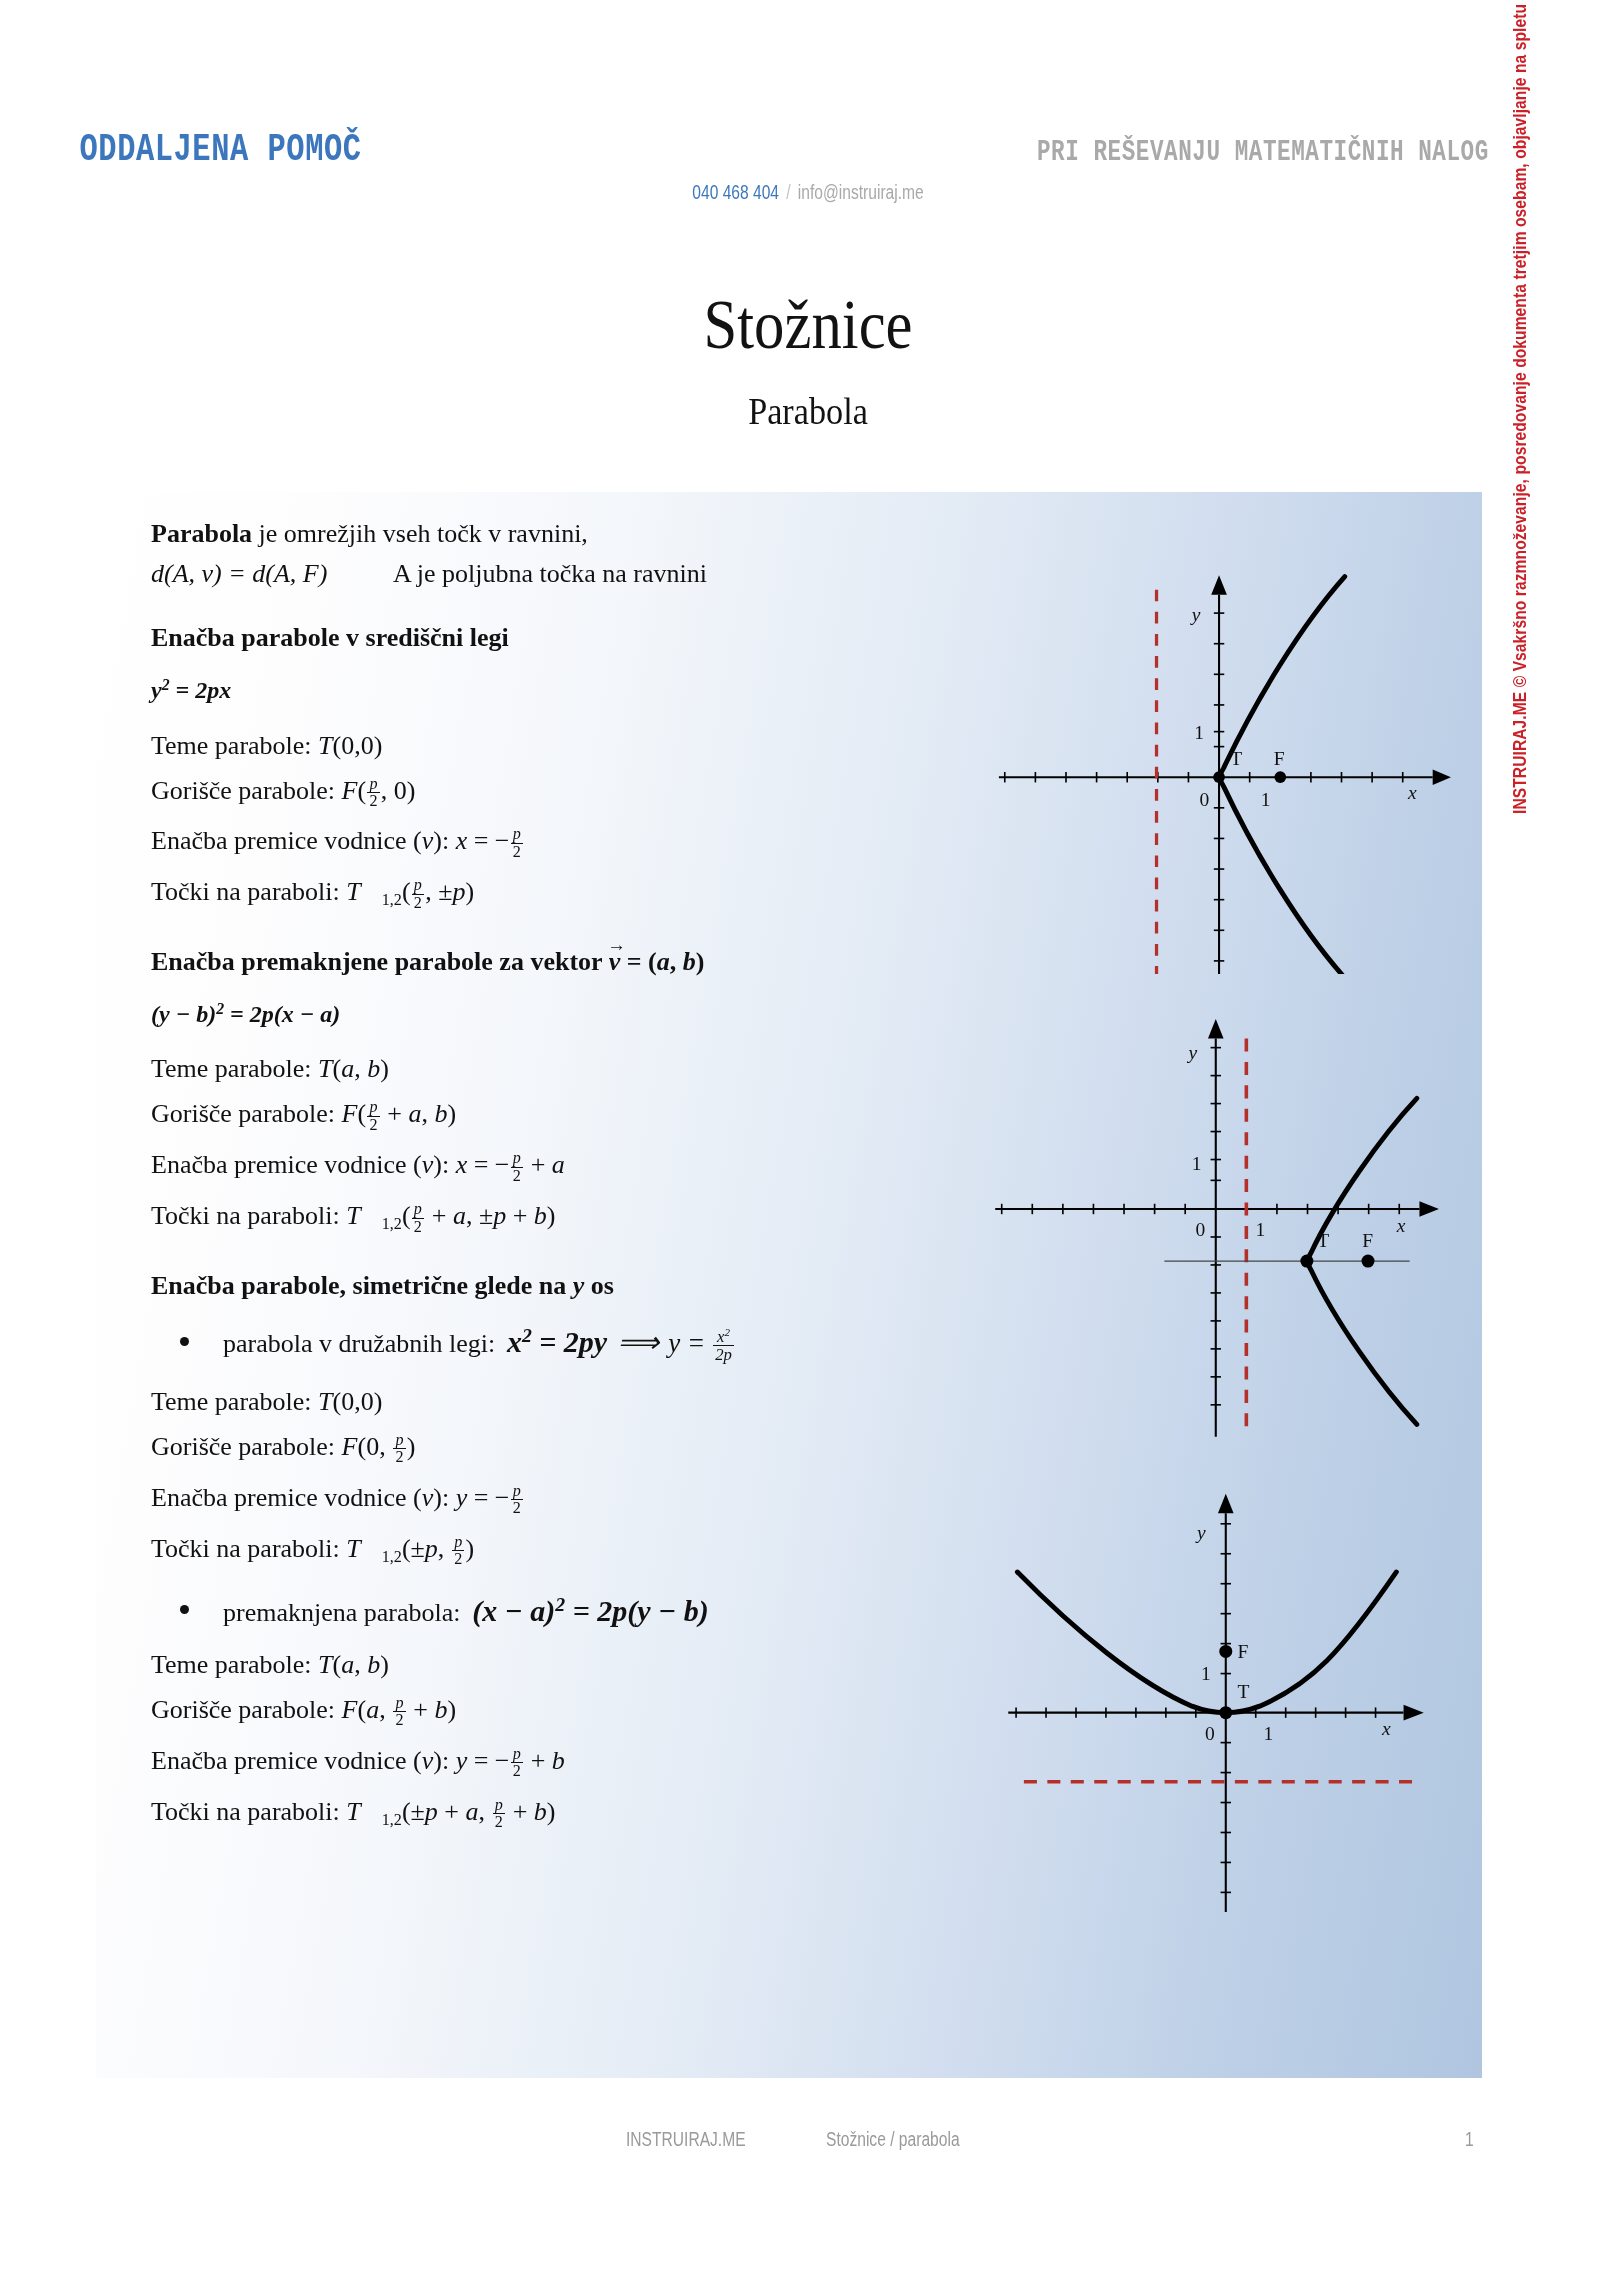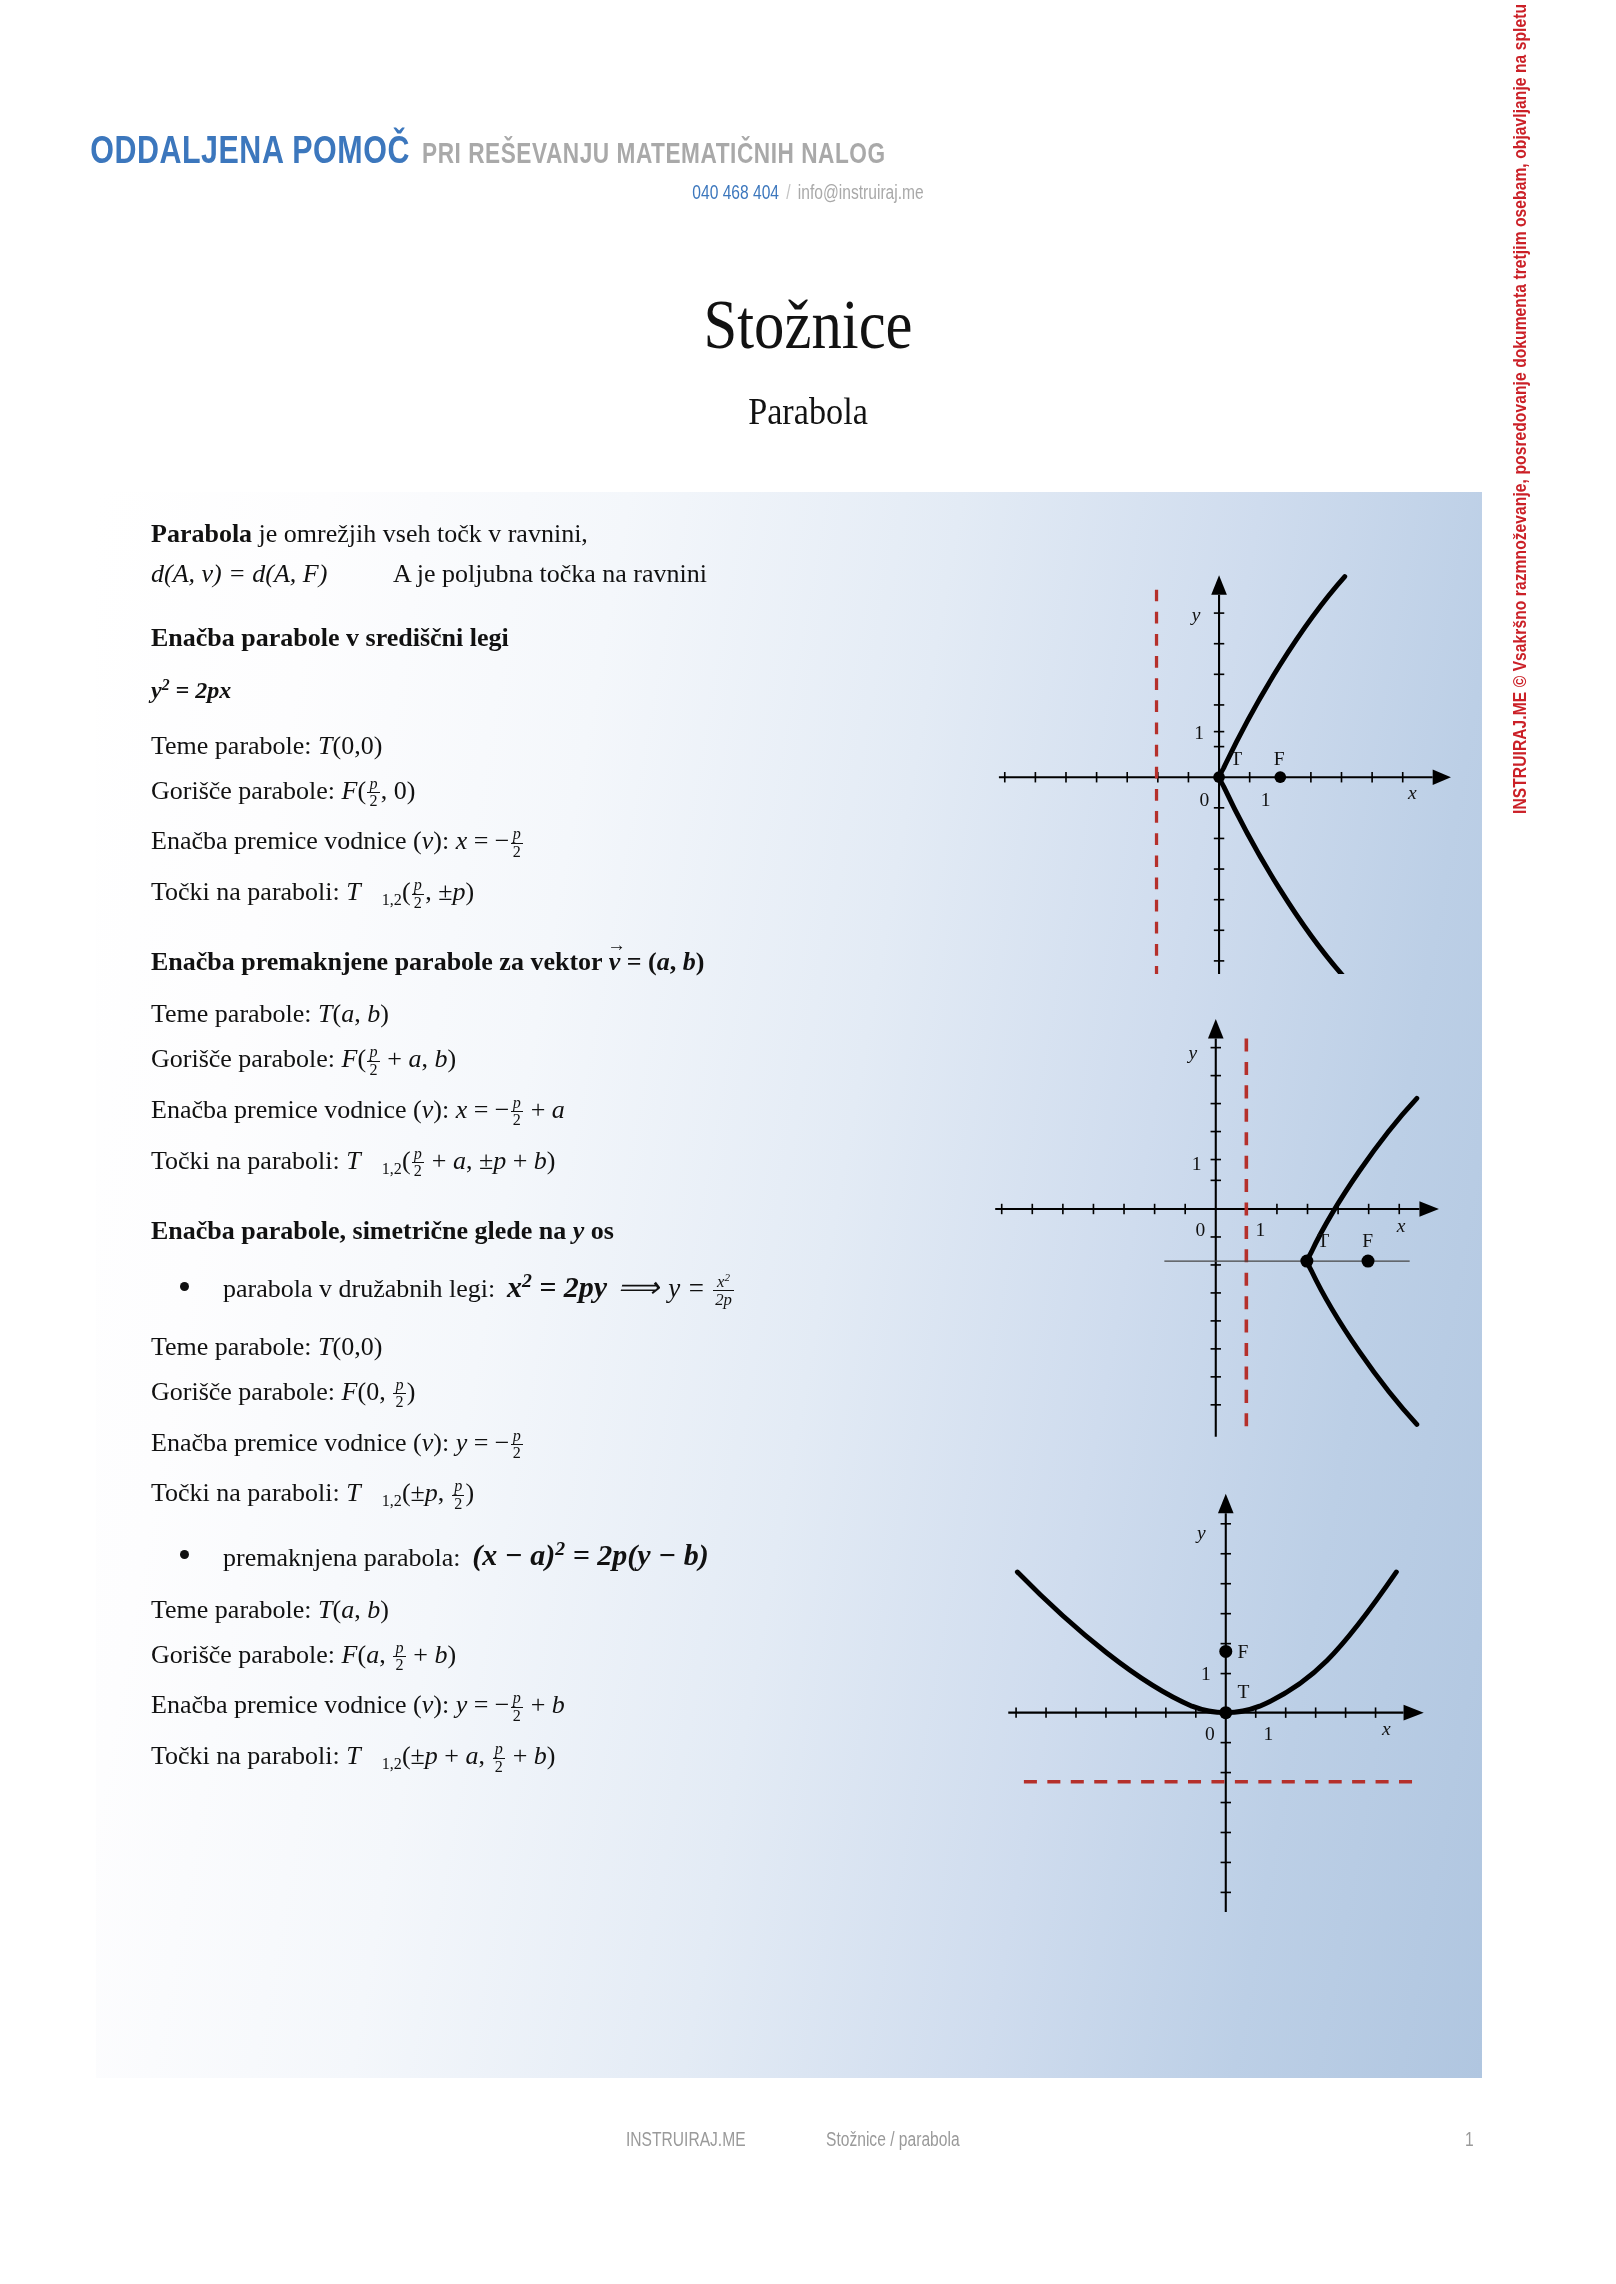--- a/index.html
+++ b/index.html
@@ -12,22 +12,22 @@
     position: relative;
     overflow: hidden;
   }
 
   
   .masthead {
     position:absolute; top:128px; left:0; width:1616px;
     text-align:center;
   }
   .brand-line {
-    display:flex; justify-content:flex-start; align-items:baseline; gap:11.7px;
-    font-family:Liberation Sans, sans-serif;
+    display:flex; justify-content:space-between; align-items:baseline; gap:11.7px;
+    font-family:Liberation Mono, monospace;
     letter-spacing:0px;
   }
   .brand-strong {
     font-size:39px; font-weight:bold; color:#3c77bd;
     transform: scaleX(0.78); transform-origin:right center;
     letter-spacing:0.7px;
   }
   .brand-rest {
     font-size:29px; font-weight:bold; color:#a9a9a9;
     transform: scaleX(0.78); transform-origin:left center;
@@ -176,20 +176,23 @@
   </div>
   <div class="prop-line">
     Enačba premice vodnice (<span class="it">v</span>): <span class="it">x</span> = −<span class="frac"><span class="num it">p</span><span class="den">2</span></span>
   </div>
   <div class="prop-line">
     Točki na paraboli: <span class="it">T</span><span class="sub">1,2</span>(<span class="frac"><span class="num it">p</span><span class="den">2</span></span>, ±<span class="it">p</span>)
   </div>
 
   <div class="sec-head">
     Enačba premaknjene parabole za vektor <span class="it vecarrow">v</span> = (<span class="it">a</span>, <span class="it">b</span>)
+  </div>
+  <div class="eq-display">
+    (y − b)<span class="sup">2</span> = 2p(x − a)
   </div>
   <div class="prop-line">
     Teme parabole: <span class="it">T</span>(<span class="it">a</span>, <span class="it">b</span>)
   </div>
   <div class="prop-line">
     Gorišče parabole: <span class="it">F</span>(<span class="frac"><span class="num it">p</span><span class="den">2</span></span> + <span class="it">a</span>, <span class="it">b</span>)
   </div>
   <div class="prop-line">
     Enačba premice vodnice (<span class="it">v</span>): <span class="it">x</span> = −<span class="frac"><span class="num it">p</span><span class="den">2</span></span> + <span class="it">a</span>
   </div>

